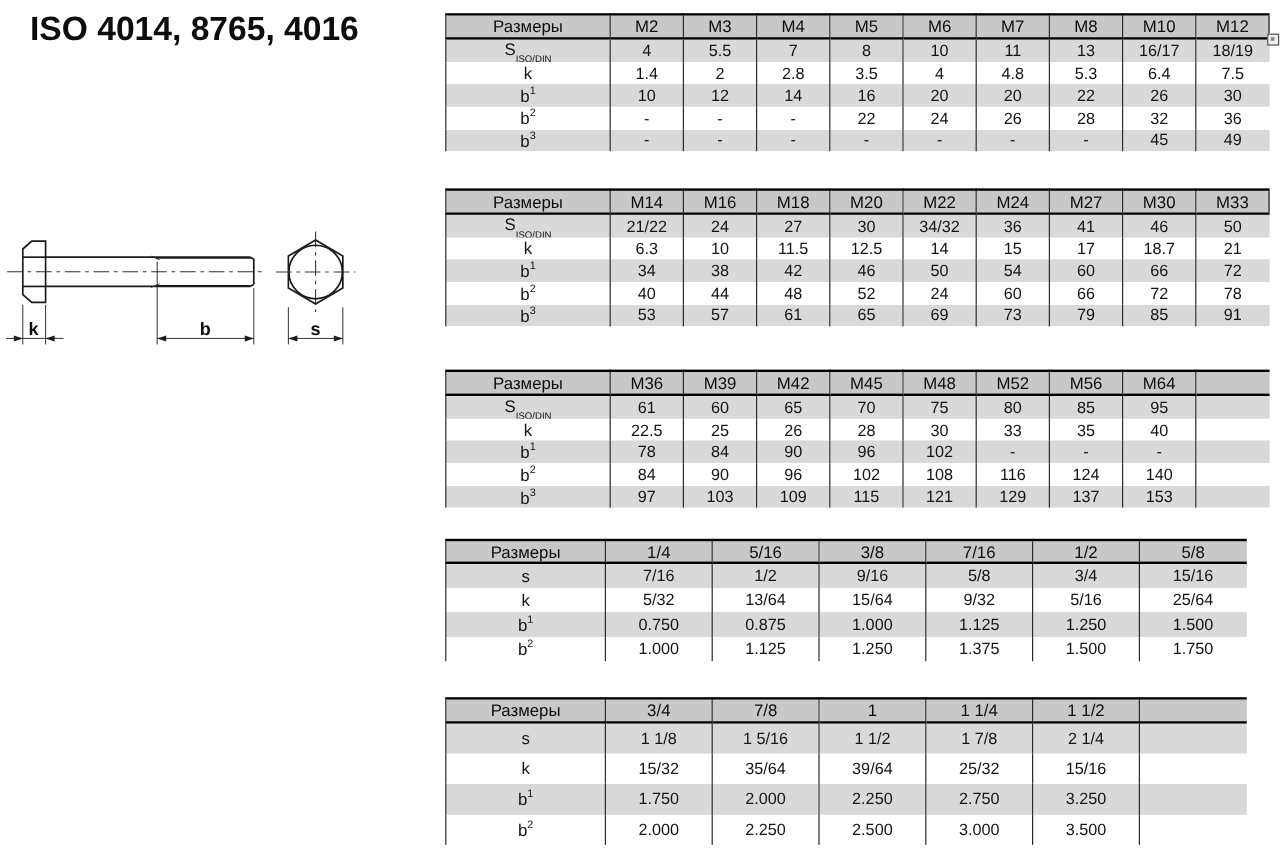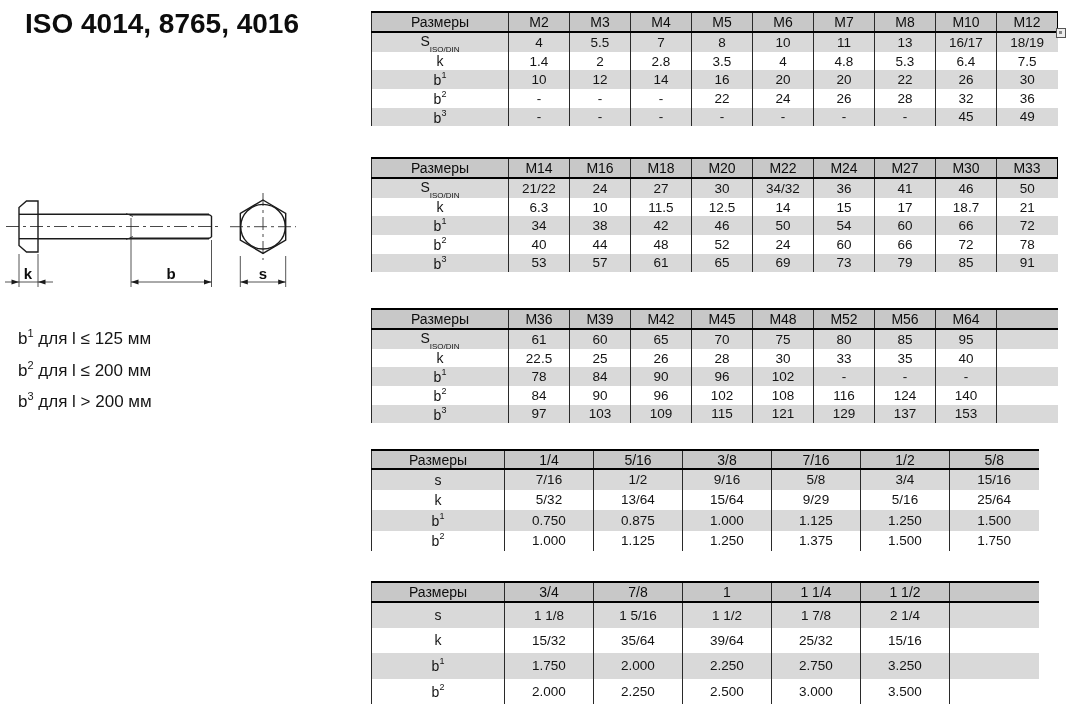--- a/index.html
+++ b/index.html
@@ -106,25 +106,20 @@
     <g>
       <line class="thin" x1="240.3" y1="71" x2="240.3" y2="102"></line>
       <line class="thin" x1="285.7" y1="71" x2="285.7" y2="102"></line>
       <line class="thin" x1="240.3" y1="97" x2="285.7" y2="97"></line>
       <polygon class="arr" points="240.3,97 247.8,94.5 247.8,99.5"></polygon>
       <polygon class="arr" points="285.7,97 278.2,94.5 278.2,99.5"></polygon>
       <text x="263" y="94" text-anchor="middle">s</text>
     </g>
   </svg>
 
-  <div class="footnotes">
-      <div class="footnote"><span>b</span><sup>1</sup><span> для l ≤ 125 мм</span></div>
-      <div class="footnote"><span>b</span><sup>2</sup><span> для l ≤ 200 мм</span></div>
-      <div class="footnote"><span>b</span><sup>3</sup><span> для l &gt; 200 мм</span></div>
-    </div>
 
   <div>
       <table class="tbl tbl-m t1 hdr-rb">
         <colgroup>
           <col class="c-label">
           <col class="c-data">
           <col class="c-data">
           <col class="c-data">
           <col class="c-data">
           <col class="c-data">
@@ -419,21 +414,21 @@
             <td>9/16</td>
             <td>5/8</td>
             <td>3/4</td>
             <td>15/16</td>
           </tr>
           <tr>
             <td class="row-label"><span>k</span></td>
             <td>5/32</td>
             <td>13/64</td>
             <td>15/64</td>
-            <td>9/29</td>
+            <td>9/32</td>
             <td>5/16</td>
             <td>25/64</td>
           </tr>
           <tr>
             <td class="row-label"><span>b</span><sup>1</sup></td>
             <td>0.750</td>
             <td>0.875</td>
             <td>1.000</td>
             <td>1.125</td>
             <td>1.250</td>

